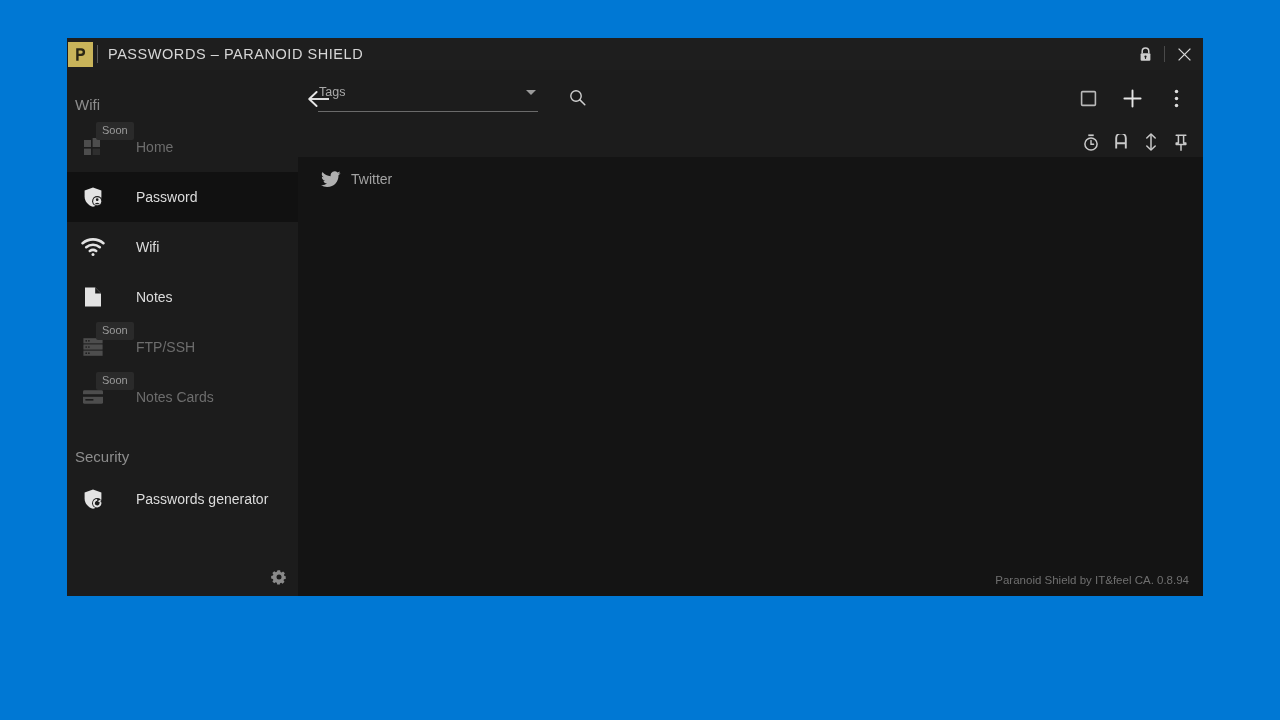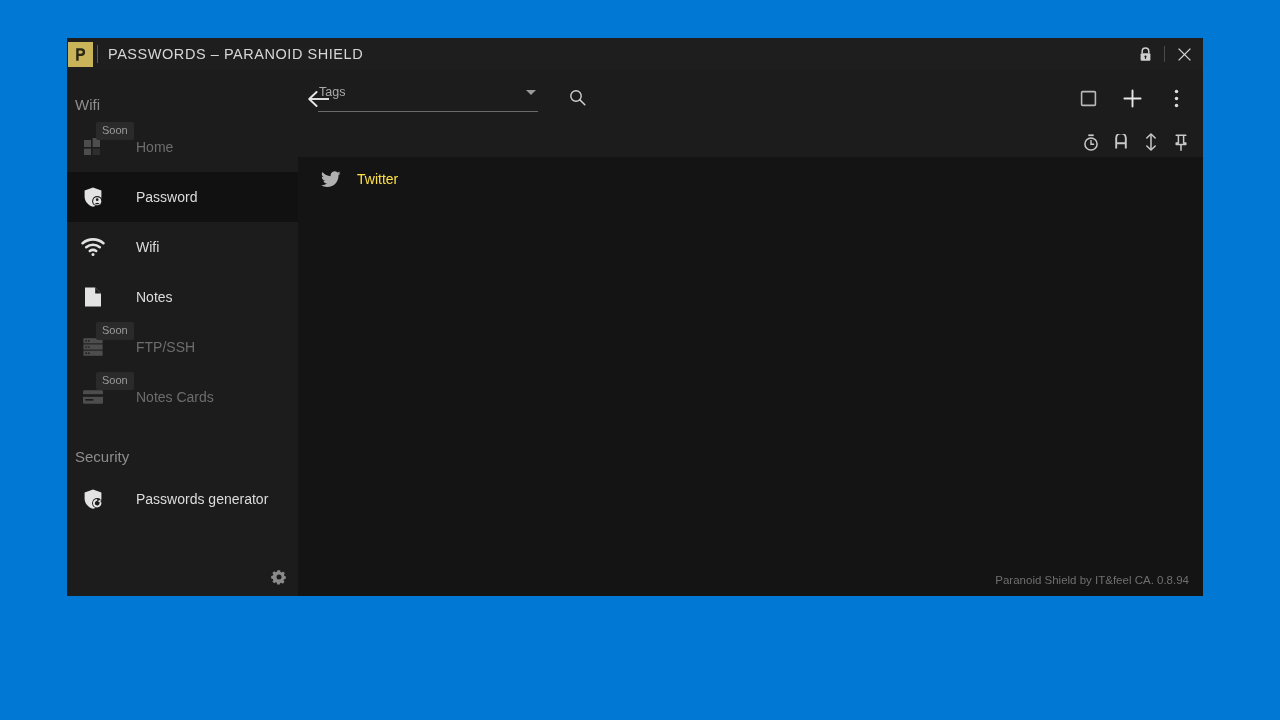--- a/index.html
+++ b/index.html
@@ -153,21 +153,21 @@
   }
   #list {
     flex: 1 1 auto; min-height: 0; overflow: hidden;
     background: #141414;
   }
   .list-row {
     height: 44px; display:flex; align-items:center;
     padding-left: 22px;
   }
   .list-row .ic { width:22px;height:22px;display:flex;align-items:center;justify-content:center;flex:0 0 22px; }
-  .list-row .lbl { margin-left: 15px; font-size: 14px; color:#fde047; }
+  .list-row .lbl { margin-left: 9px; font-size: 14px; color:#a3a3a3; }
   #footer {
     height: 22px; flex: 0 0 22px;
     background: #141414;
     display:flex;justify-content:flex-end;
     padding-right: 14px;
   }
   #footer-text { color:#6f6f6f; font-size: 11.5px; }
 </style>
 </head>
 <body>

